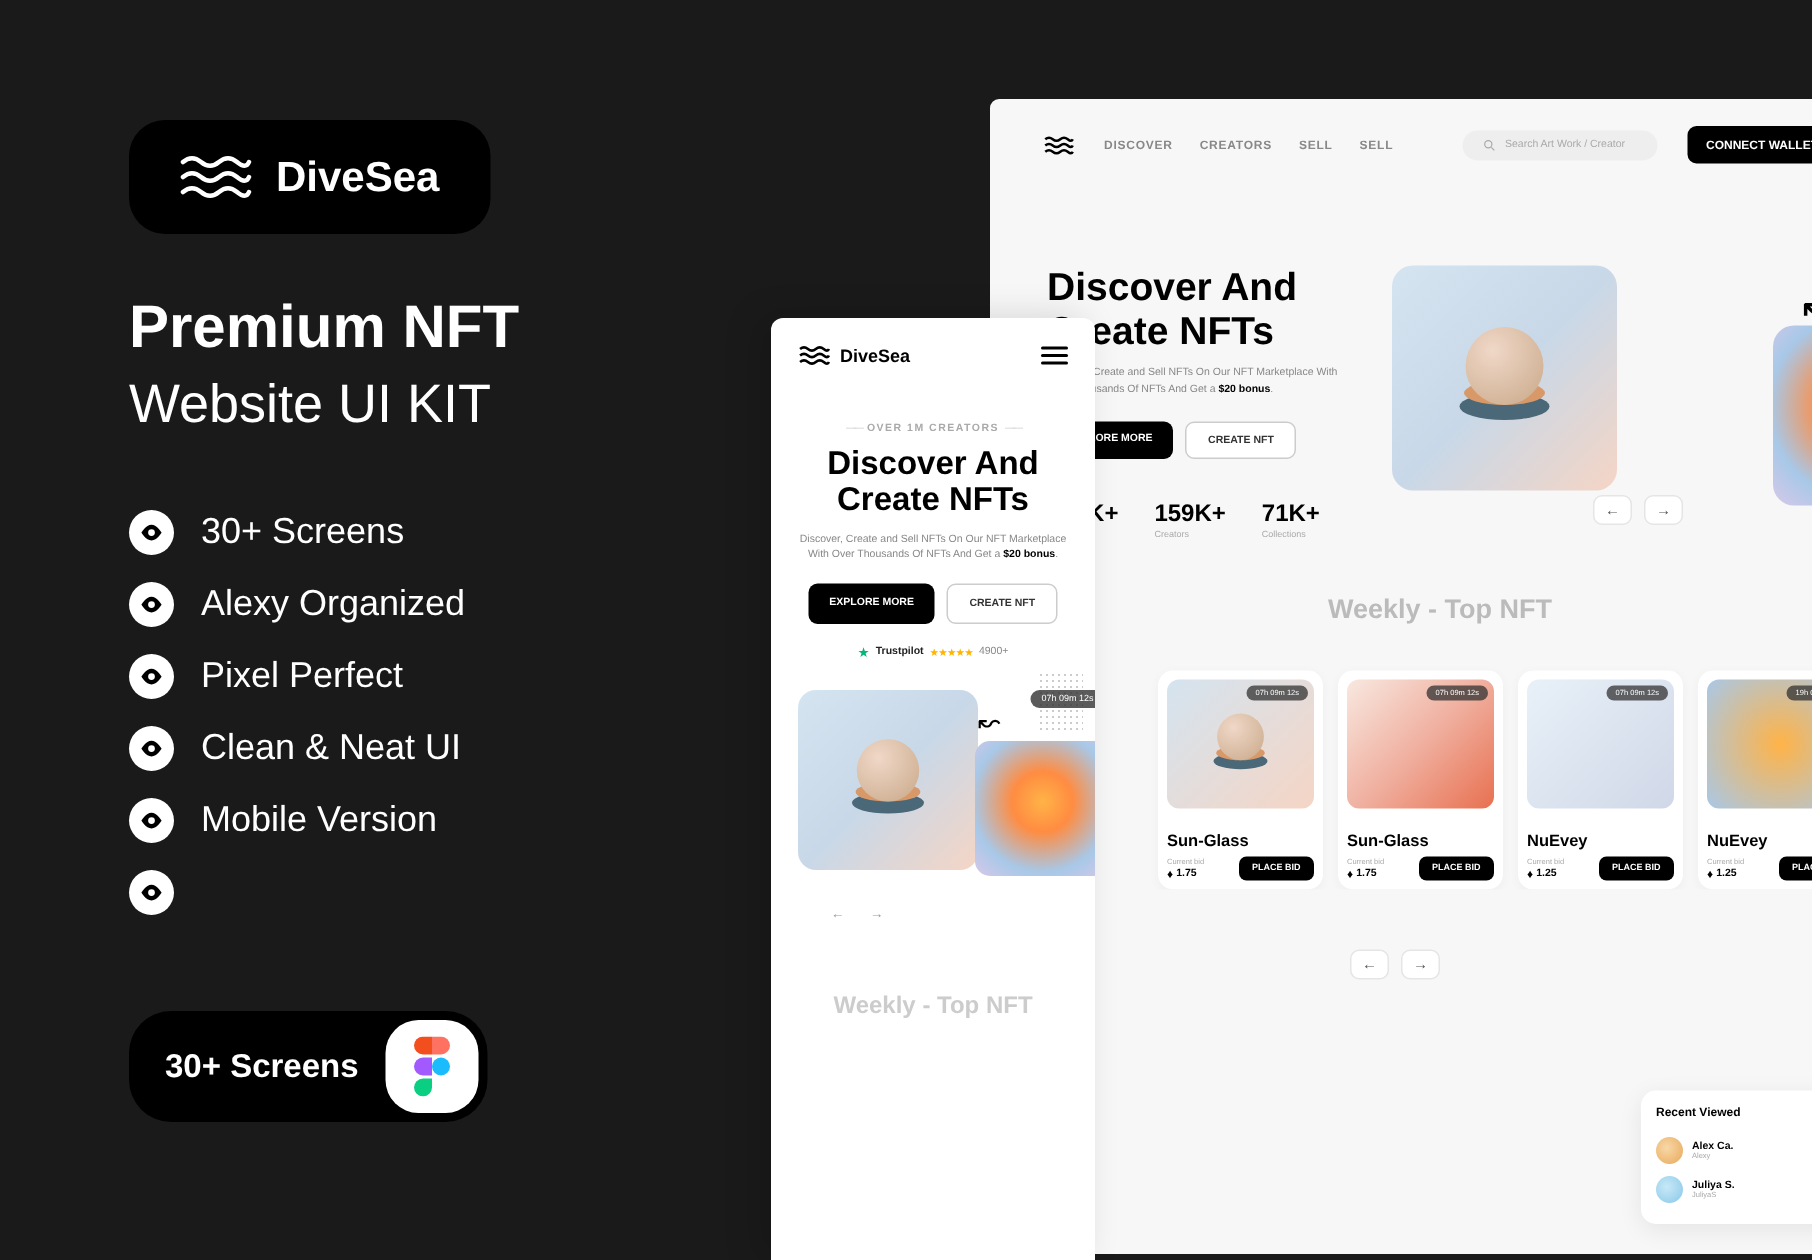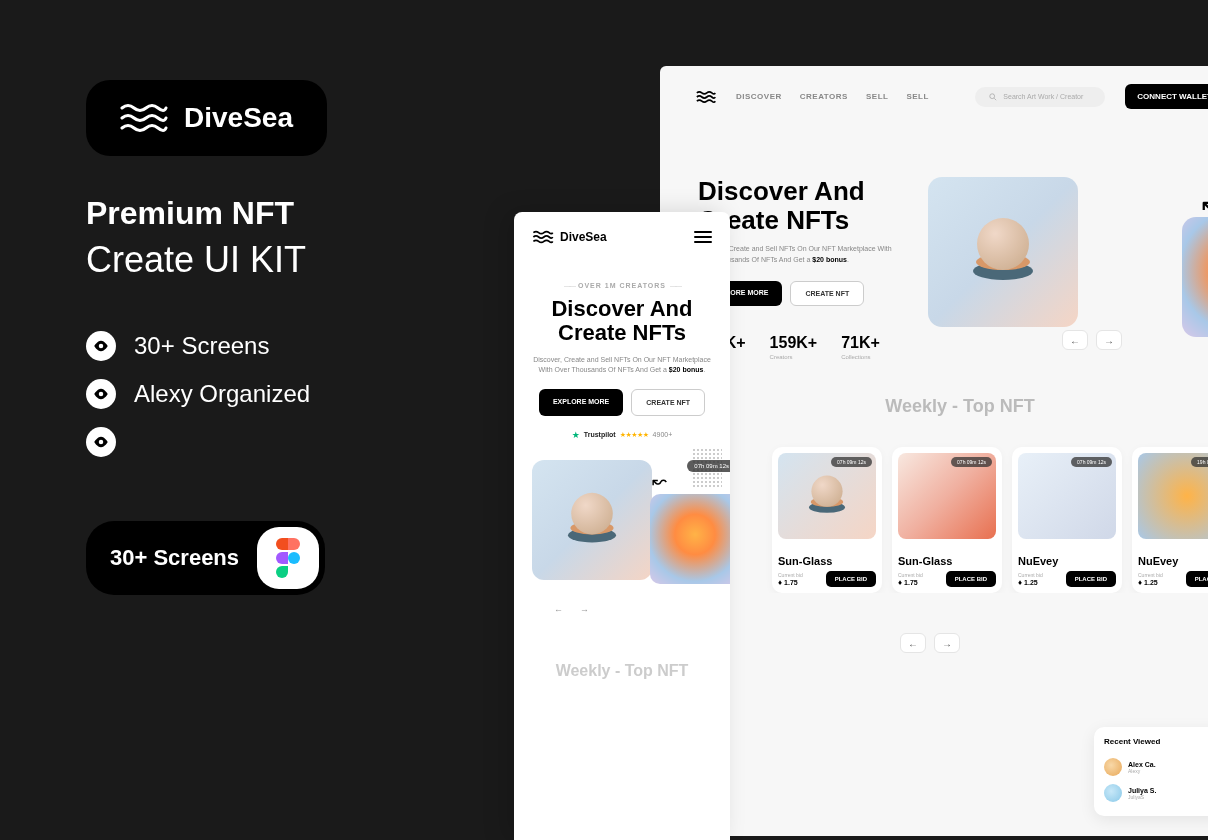--- a/index.html
+++ b/index.html
@@ -3,21 +3,21 @@
 <meta charset="utf-8">
 <style>
 * { margin: 0; padding: 0; box-sizing: border-box; font-family: -apple-system, BlinkMacSystemFont, 'Segoe UI', Arial, sans-serif; }
 body { width: 1208px; height: 840px; background: #1a1a1a; overflow: hidden; position: relative; }
 
 
 .left-panel { position: absolute; left: 86px; top: 80px; width: 400px; }
 .brand-badge { background: #000; border-radius: 24px; padding: 22px 34px; display: inline-flex; align-items: center; gap: 16px; }
 .wave-icon { width: 48px; height: 32px; }
 .brand-name { color: #fff; font-size: 28px; font-weight: 700; }
-.headline { color: #fff; font-size: 32px; font-weight: 800; margin-top: 40px; line-height: 1.1; }
+.headline { color: #fff; font-size: 40px; font-weight: 800; margin-top: 40px; line-height: 1.1; }
 .subheadline { color: #fff; font-size: 36px; font-weight: 400; margin-top: 8px; }
 .features { margin-top: 50px; display: flex; flex-direction: column; gap: 18px; }
 .feature { display: flex; align-items: center; gap: 18px; }
 .eye-badge { width: 30px; height: 30px; background: #fff; border-radius: 50%; display: flex; align-items: center; justify-content: center; }
 .eye-badge svg { width: 18px; height: 18px; }
 .feature-text { color: #fff; font-size: 24px; font-weight: 500; }
 .screens-badge { margin-top: 64px; display: inline-flex; align-items: center; background: #000; border-radius: 28px; padding: 6px 6px 6px 24px; gap: 18px; }
 .screens-text { color: #fff; font-size: 22px; font-weight: 700; }
 .figma-box { width: 62px; height: 62px; background: #fff; border-radius: 22px; display: flex; align-items: center; justify-content: center; }
 
@@ -118,37 +118,61 @@
 <div class="left-panel">
   <div class="brand-badge">
     <svg class="wave-icon" viewBox="0 0 48 32" fill="none" stroke="#fff" stroke-width="3" stroke-linecap="round">
         <path d="M2 6 Q8 1 14 6 T26 6 T38 6 T46 6"></path>
         <path d="M2 16 Q8 11 14 16 T26 16 T38 16 T46 16"></path>
         <path d="M2 26 Q8 21 14 26 T26 26 T38 26 T46 26"></path>
       </svg>
     <span class="brand-name">DiveSea</span>
   </div>
   <div class="headline">Premium NFT</div>
-  <div class="subheadline">Create UI KIT</div>
+  <div class="subheadline">Website UI KIT</div>
   <div class="features" id="feature-list">
       <div class="feature">
         <div class="eye-badge">
           <svg viewBox="0 0 24 24" fill="#000">
             <path d="M12 5C7 5 3 12 3 12s4 7 9 7 9-7 9-7-4-7-9-7zm0 10a3 3 0 110-6 3 3 0 010 6z"></path>
           </svg>
         </div>
         <span class="feature-text">30+ Screens</span>
       </div>
       <div class="feature">
         <div class="eye-badge">
           <svg viewBox="0 0 24 24" fill="#000">
             <path d="M12 5C7 5 3 12 3 12s4 7 9 7 9-7 9-7-4-7-9-7zm0 10a3 3 0 110-6 3 3 0 010 6z"></path>
           </svg>
         </div>
         <span class="feature-text">Alexy Organized</span>
+      </div>
+      <div class="feature">
+        <div class="eye-badge">
+          <svg viewBox="0 0 24 24" fill="#000">
+            <path d="M12 5C7 5 3 12 3 12s4 7 9 7 9-7 9-7-4-7-9-7zm0 10a3 3 0 110-6 3 3 0 010 6z"></path>
+          </svg>
+        </div>
+        <span class="feature-text">Pixel Perfect</span>
+      </div>
+      <div class="feature">
+        <div class="eye-badge">
+          <svg viewBox="0 0 24 24" fill="#000">
+            <path d="M12 5C7 5 3 12 3 12s4 7 9 7 9-7 9-7-4-7-9-7zm0 10a3 3 0 110-6 3 3 0 010 6z"></path>
+          </svg>
+        </div>
+        <span class="feature-text">Clean &amp; Neat UI</span>
+      </div>
+      <div class="feature">
+        <div class="eye-badge">
+          <svg viewBox="0 0 24 24" fill="#000">
+            <path d="M12 5C7 5 3 12 3 12s4 7 9 7 9-7 9-7-4-7-9-7zm0 10a3 3 0 110-6 3 3 0 010 6z"></path>
+          </svg>
+        </div>
+        <span class="feature-text">Mobile Version</span>
       </div>
       <div class="feature">
         <div class="eye-badge">
           <svg viewBox="0 0 24 24" fill="#000">
             <path d="M12 5C7 5 3 12 3 12s4 7 9 7 9-7 9-7-4-7-9-7zm0 10a3 3 0 110-6 3 3 0 010 6z"></path>
           </svg>
         </div>
       </div>
     </div>
   <div class="screens-badge">

